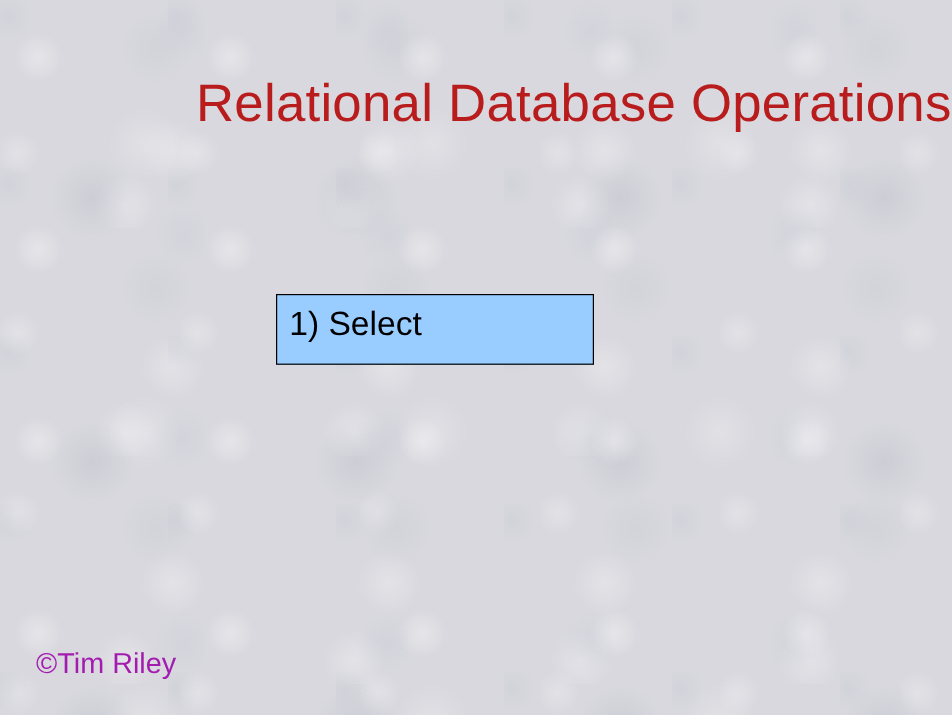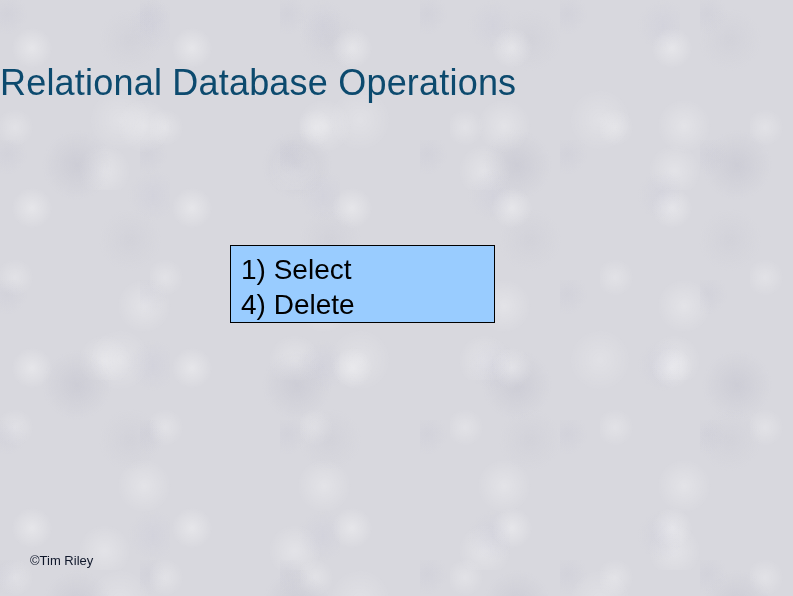--- a/index.html
+++ b/index.html
@@ -24,51 +24,50 @@
       radial-gradient(circle at 5% 10%, rgba(200,200,212,0.35) 0%, rgba(255,255,255,0) 11%),
       radial-gradient(circle at 55% 90%, rgba(255,255,255,0.28) 0%, rgba(255,255,255,0) 13%);
     background-size: 160px 160px, 200px 200px, 180px 180px, 220px 220px, 150px 150px, 170px 170px, 240px 240px, 140px 140px, 190px 190px;
     background-repeat: repeat;
   }
   .title {
     position: absolute;
     top: 62px;
     left: 0;
     width: 100%;
-    text-align: left;
-    font-size: 36px;
-    color: #0c4a6e;
+    text-align: right;
+    font-size: 44px;
+    color: #b91c1c;
     letter-spacing: 0.2px;
   }
   .box {
     position: absolute;
     top: 245px;
     left: 230px;
     width: 265px;
     border: 1px solid #000;
     background: #99ccff;
-    padding: 6px 10px 0 10px;
+    padding: 6px 10px 16px 10px;
     box-sizing: border-box;
   }
   .box .item {
     font-size: 28px;
     line-height: 1.25;
     color: #000;
   }
   .copyright {
     position: absolute;
     left: 30px;
     bottom: 28px;
-    font-size: 13px;
-    color: #0f172a;
+    font-size: 24px;
+    color: #a21caf;
   }
 </style>
 </head>
 <body>
 
 <div class="title">Relational Database Operations</div>
 
 <div class="box">
   <div class="item">1) Select</div>
-  <div class="item">4) Delete</div>
 </div>
 
 <div class="copyright">©Tim Riley</div>
 
 </body></html>

